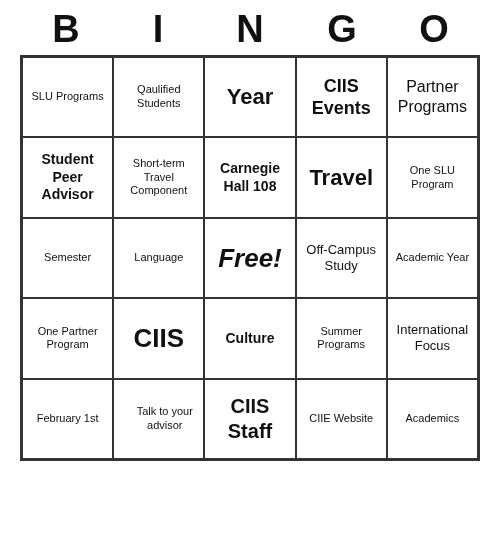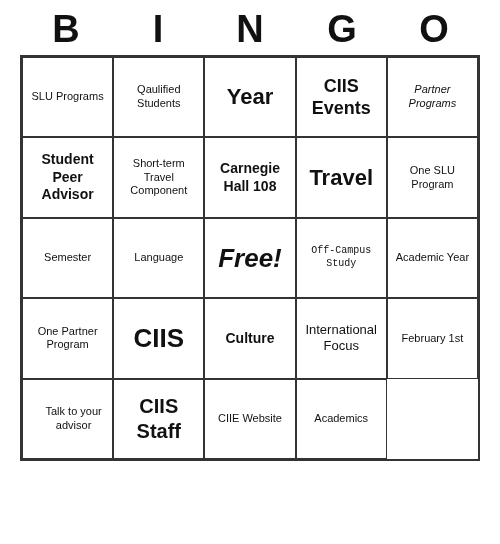--- a/index.html
+++ b/index.html
@@ -78,33 +78,34 @@
   <span class="bingo-header-letter">N</span>
   <span class="bingo-header-letter">G</span>
   <span class="bingo-header-letter">O</span>
 </div>
 
 <div class="bingo-grid" id="grid-container">
 <div class="bingo-cell" style="font-size: 11px;">SLU Programs</div>
     <div class="bingo-cell" style="font-size: 11px;">Qaulified Students</div>
     <div class="bingo-cell large" style="font-size: 22px; font-weight: bold;">Year</div>
     <div class="bingo-cell large" style="font-size: 18px; font-weight: bold;">CIIS Events</div>
-    <div class="bingo-cell" style="font-size: 11px; font-style: italic;">Partner Programs</div>
+    <div class="bingo-cell" style="font-size: 16px;">Partner Programs</div>
     <div class="bingo-cell" style="font-size: 14px; font-weight: bold;">Student Peer Advisor</div>
     <div class="bingo-cell" style="font-size: 11px;">Short-term Travel Component</div>
     <div class="bingo-cell" style="font-size: 14px; font-weight: bold;">Carnegie Hall 108</div>
     <div class="bingo-cell large" style="font-size: 22px; font-weight: bold;">Travel</div>
     <div class="bingo-cell" style="font-size: 11px;">One SLU Program</div>
     <div class="bingo-cell" style="font-size: 11px;">Semester</div>
     <div class="bingo-cell" style="font-size: 11px;">Language</div>
     <div class="bingo-cell free" style="font-size: 26px; font-weight: bold; font-style: italic;">Free!</div>
-    <div class="bingo-cell" style="font-size: 10px; font-family: Liberation Mono, monospace;">Off-Campus Study</div>
+    <div class="bingo-cell" style="font-size: 13px;">Off-Campus Study</div>
     <div class="bingo-cell" style="font-size: 11px;">Academic Year</div>
     <div class="bingo-cell" style="font-size: 11px;">One Partner Program</div>
     <div class="bingo-cell xlarge" style="font-size: 26px; font-weight: bold;">CIIS</div>
     <div class="bingo-cell" style="font-size: 14px; font-weight: bold;">Culture</div>
+    <div class="bingo-cell" style="font-size: 11px;">Summer Programs</div>
     <div class="bingo-cell" style="font-size: 13px;">International Focus</div>
     <div class="bingo-cell" style="font-size: 11px;">February 1st</div>
     <div class="bingo-cell" style="font-size: 11px; padding-left: 16px;">Talk to your advisor</div>
     <div class="bingo-cell large" style="font-size: 20px; font-weight: bold;">CIIS Staff</div>
     <div class="bingo-cell" style="font-size: 11px;">CIIE Website</div>
     <div class="bingo-cell" style="font-size: 11px;">Academics</div>
   </div>
 
 </body></html>

